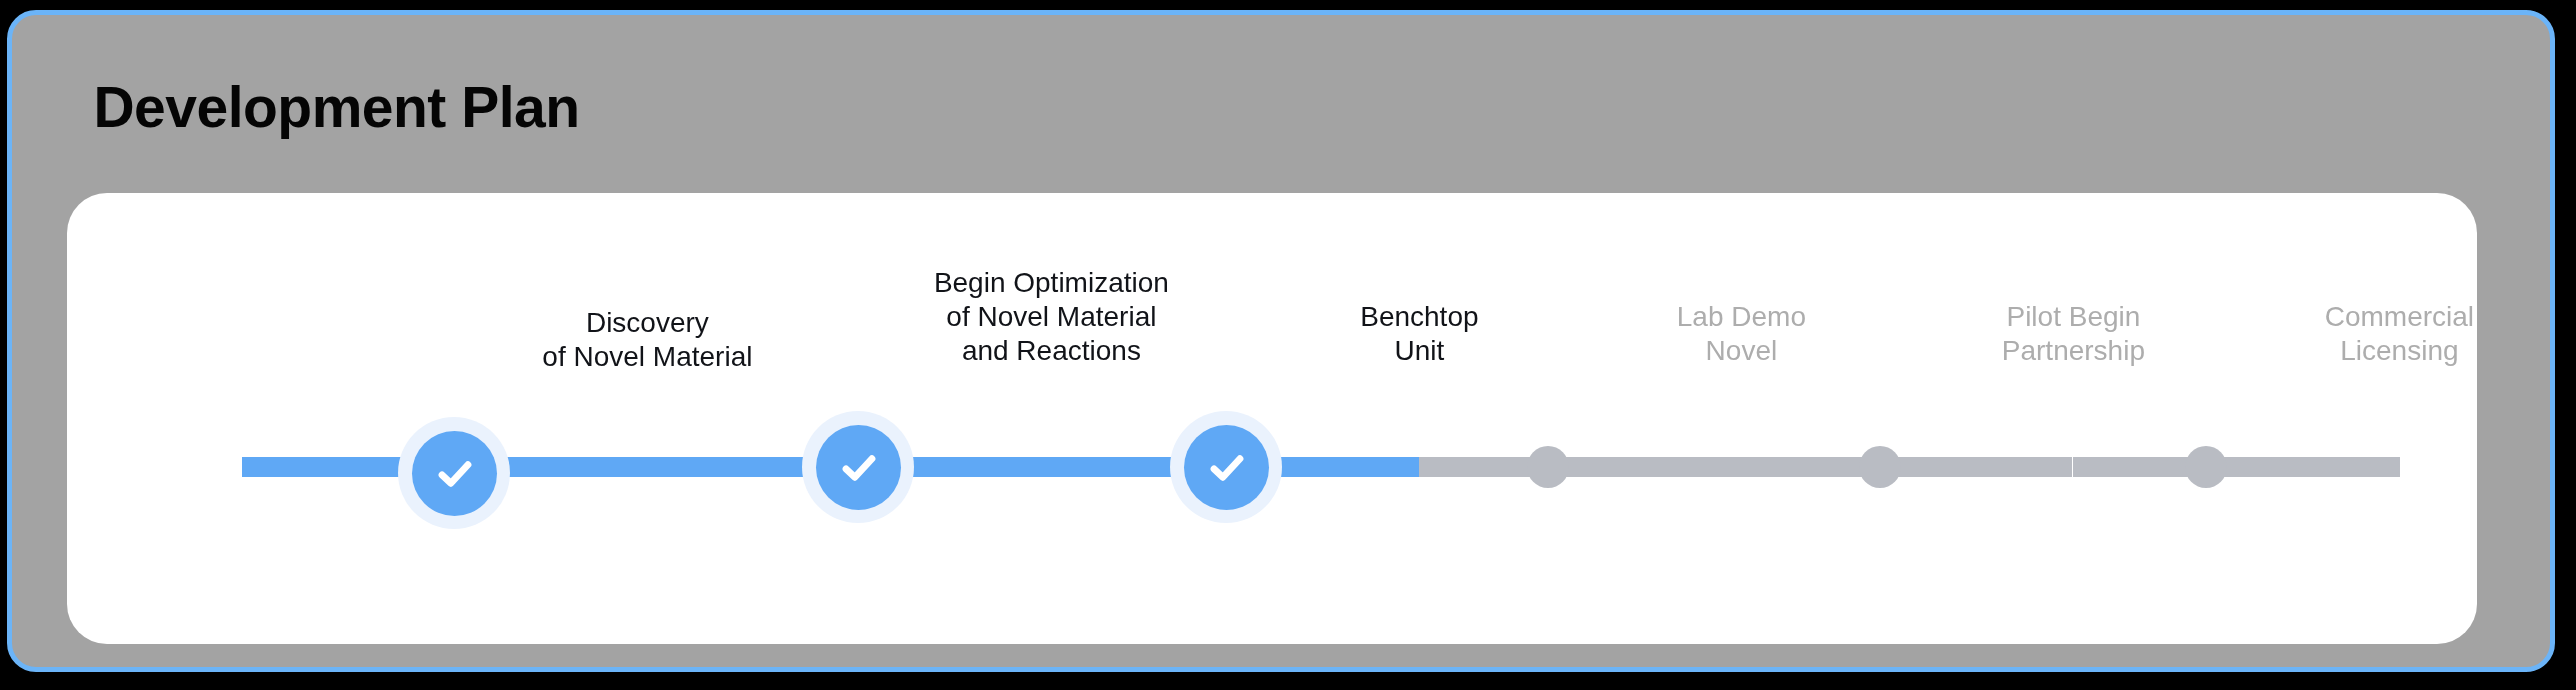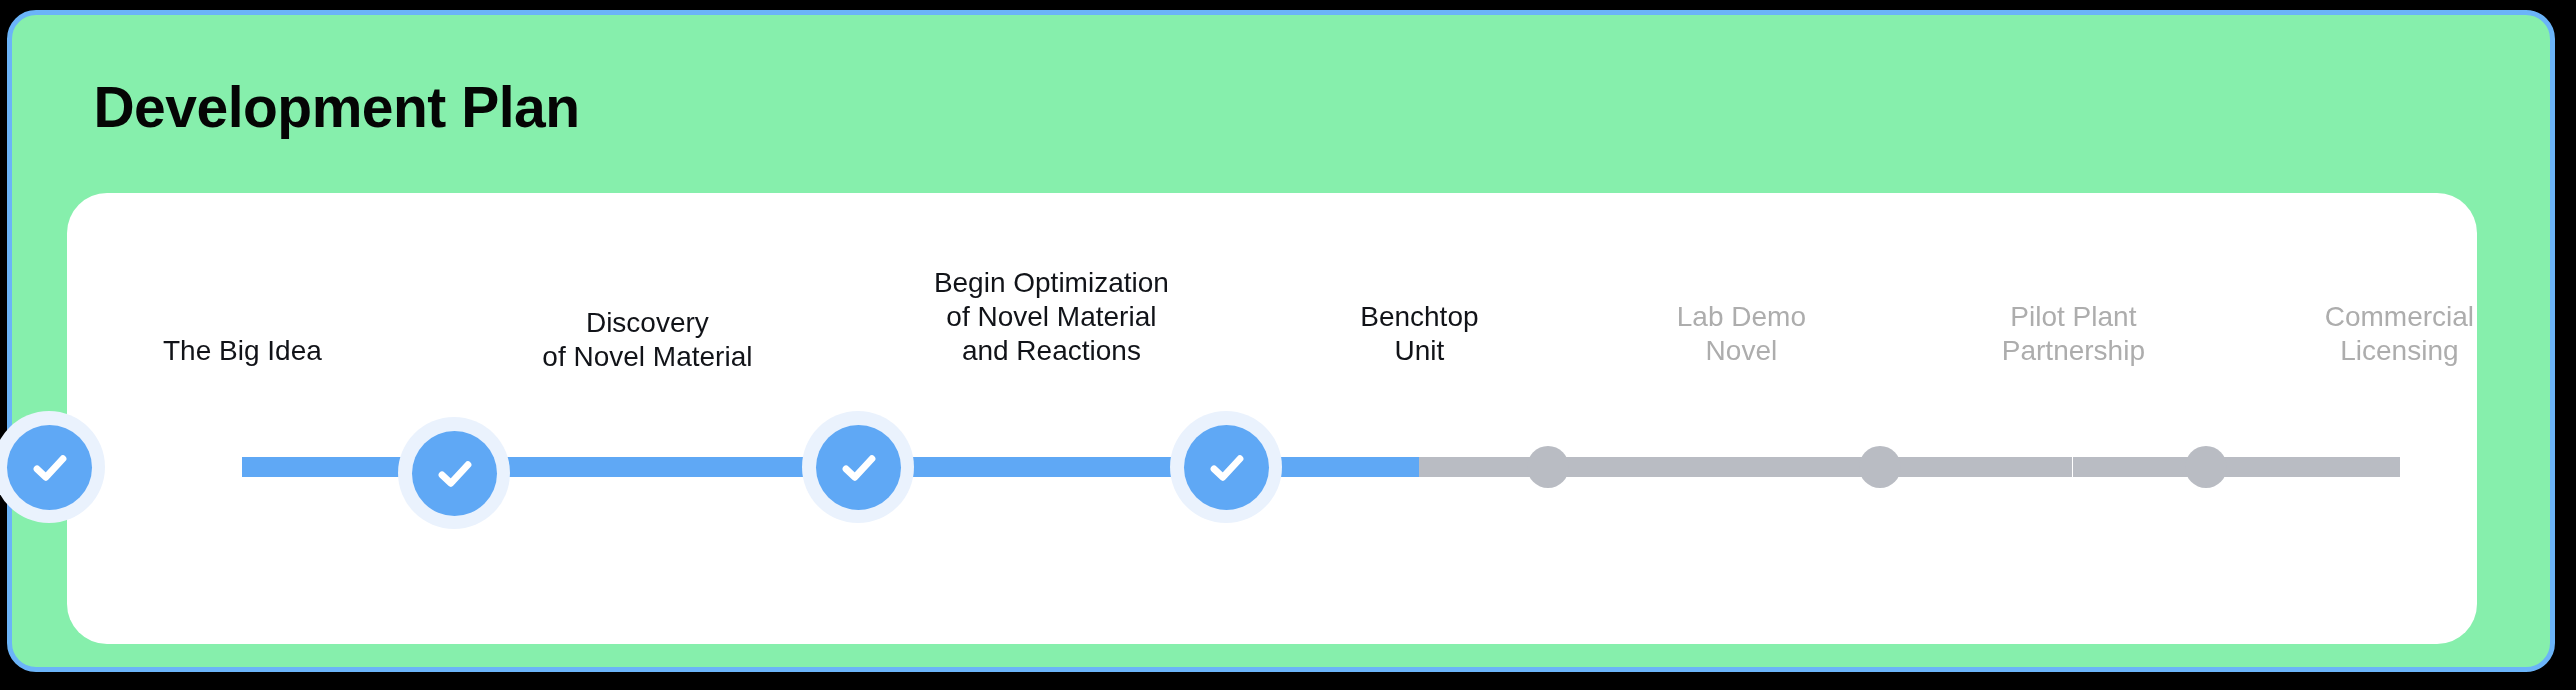--- a/index.html
+++ b/index.html
@@ -23,21 +23,21 @@
     background: #000000;
   }
 
   #outer-card {
     position: absolute;
     left: 7.4px;
     top: 10px;
     width: 2548px;
     height: 662px;
     box-sizing: border-box;
-    background: #86efac;
+    background: #a3a3a3;
     border: 5.5px solid #6BB4F8;
     border-radius: 29px;
   }
 
   
   #page-title {
     position: absolute;
     left: 81px;
     top: 64px;
     margin: 0;
@@ -157,77 +157,66 @@
     <h1 id="page-title">Development Plan</h1>
 
     <div id="timeline-panel">
       <div id="steps">
           <div class="track done" style="left: 175px; width: 405px;"></div>
           <div class="track done" style="left: 580px; width: 405px;"></div>
           <div class="track done" style="left: 984px; width: 368px;"></div>
           <div class="track todo" style="left: 1352px; width: 322px;"></div>
           <div class="track todo" style="left: 1674px; width: 331px;"></div>
           <div class="track todo" style="left: 2006px; width: 327px;"></div>
-          <div class="step done" style="left: 175px;">
-            <div class="step-label">The Big Idea</div>
+          <div class="step done" style="left: 580px; margin-top: 6px;">
+            <div class="step-label">Discovery
+of Novel Material</div>
             <div class="marker">
               <div class="halo"></div>
               <div class="dot-done">
                 <svg width="48" height="48" viewBox="0 0 52 52" aria-hidden="true">
                   <path d="M12 27 L21.5 36 L40 16" fill="none" stroke="#FFFFFF" stroke-width="7.5" stroke-linecap="round" stroke-linejoin="round"></path>
                 </svg>
               </div>
             </div>
           </div>
-          <div class="step done" style="left: 580px; margin-top: 6px;">
-            <div class="step-label">Discovery
-of Novel Material</div>
+          <div class="step done" style="left: 984px;">
+            <div class="step-label">Begin Optimization
+of Novel Material
+and Reactions</div>
             <div class="marker">
               <div class="halo"></div>
               <div class="dot-done">
                 <svg width="48" height="48" viewBox="0 0 52 52" aria-hidden="true">
                   <path d="M12 27 L21.5 36 L40 16" fill="none" stroke="#FFFFFF" stroke-width="7.5" stroke-linecap="round" stroke-linejoin="round"></path>
                 </svg>
               </div>
             </div>
           </div>
-          <div class="step done" style="left: 984px;">
-            <div class="step-label">Begin Optimization
-of Novel Material
-and Reactions</div>
+          <div class="step done" style="left: 1352px;">
+            <div class="step-label">Benchtop
+Unit</div>
             <div class="marker">
               <div class="halo"></div>
               <div class="dot-done">
                 <svg width="48" height="48" viewBox="0 0 52 52" aria-hidden="true">
                   <path d="M12 27 L21.5 36 L40 16" fill="none" stroke="#FFFFFF" stroke-width="7.5" stroke-linecap="round" stroke-linejoin="round"></path>
                 </svg>
               </div>
             </div>
           </div>
-          <div class="step done" style="left: 1352px;">
-            <div class="step-label">Benchtop
-Unit</div>
-            <div class="marker">
-              <div class="halo"></div>
-              <div class="dot-done">
-                <svg width="48" height="48" viewBox="0 0 52 52" aria-hidden="true">
-                  <path d="M12 27 L21.5 36 L40 16" fill="none" stroke="#FFFFFF" stroke-width="7.5" stroke-linecap="round" stroke-linejoin="round"></path>
-                </svg>
-              </div>
-            </div>
-          </div>
           <div class="step pending" style="left: 1674px;">
             <div class="step-label">Lab Demo
 Novel</div>
             <div class="marker">
               <div class="dot-todo"></div>
             </div>
           </div>
           <div class="step pending" style="left: 2006px;">
-            <div class="step-label">Pilot Plant
+            <div class="step-label">Pilot Begin
 Partnership</div>
             <div class="marker">
               <div class="dot-todo"></div>
             </div>
           </div>
           <div class="step pending" style="left: 2332px;">
             <div class="step-label">Commercial
 Licensing</div>
             <div class="marker">
               <div class="dot-todo"></div>

